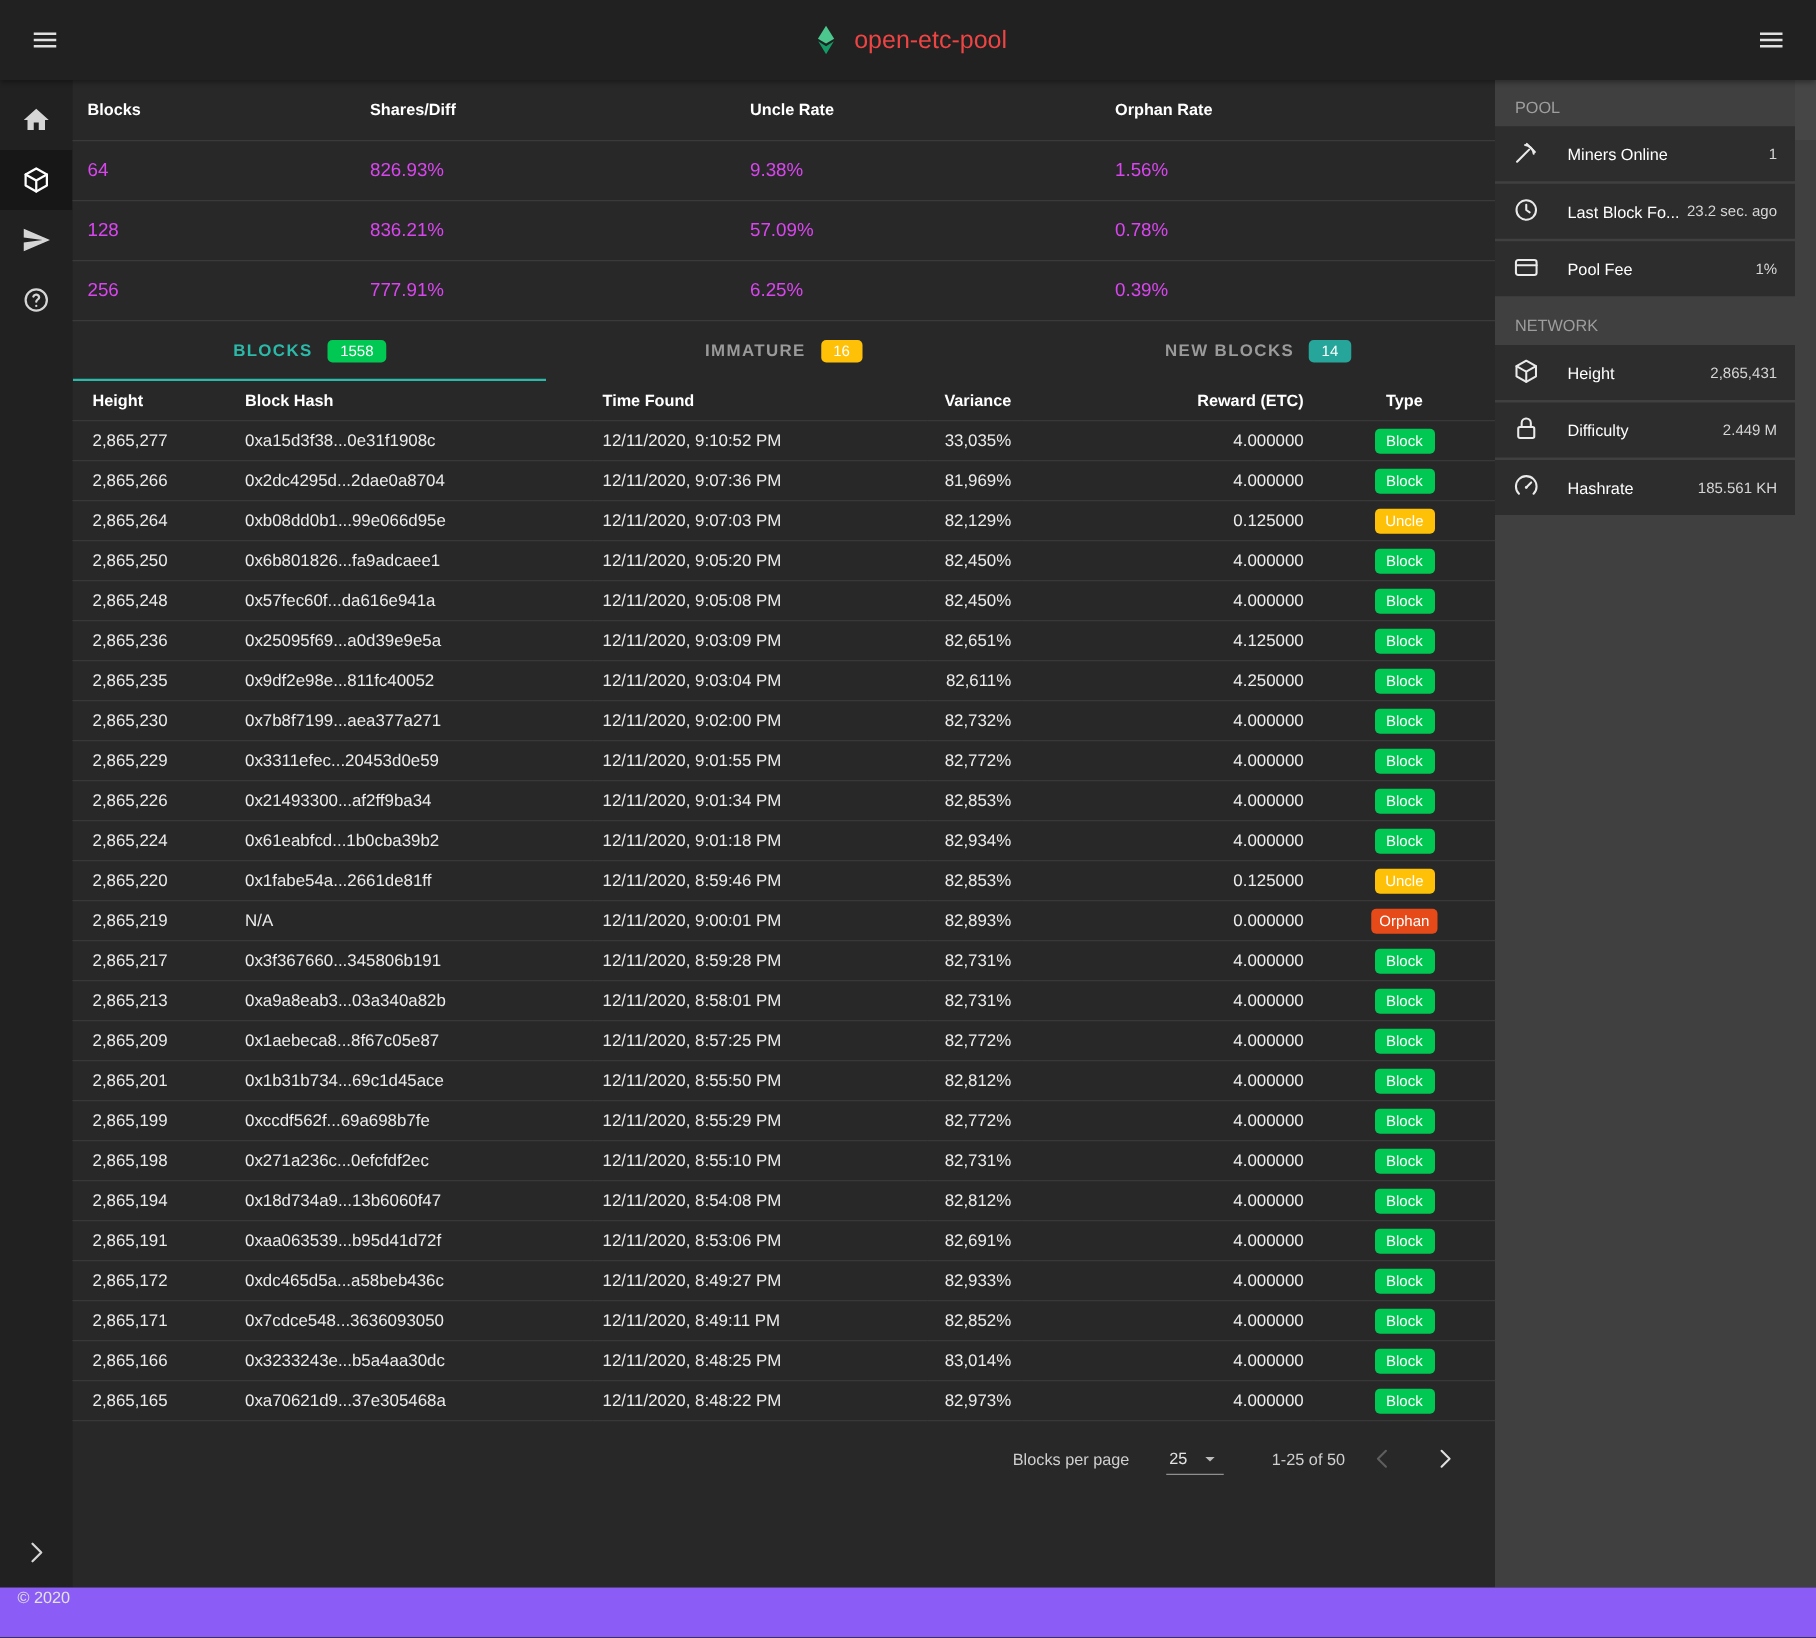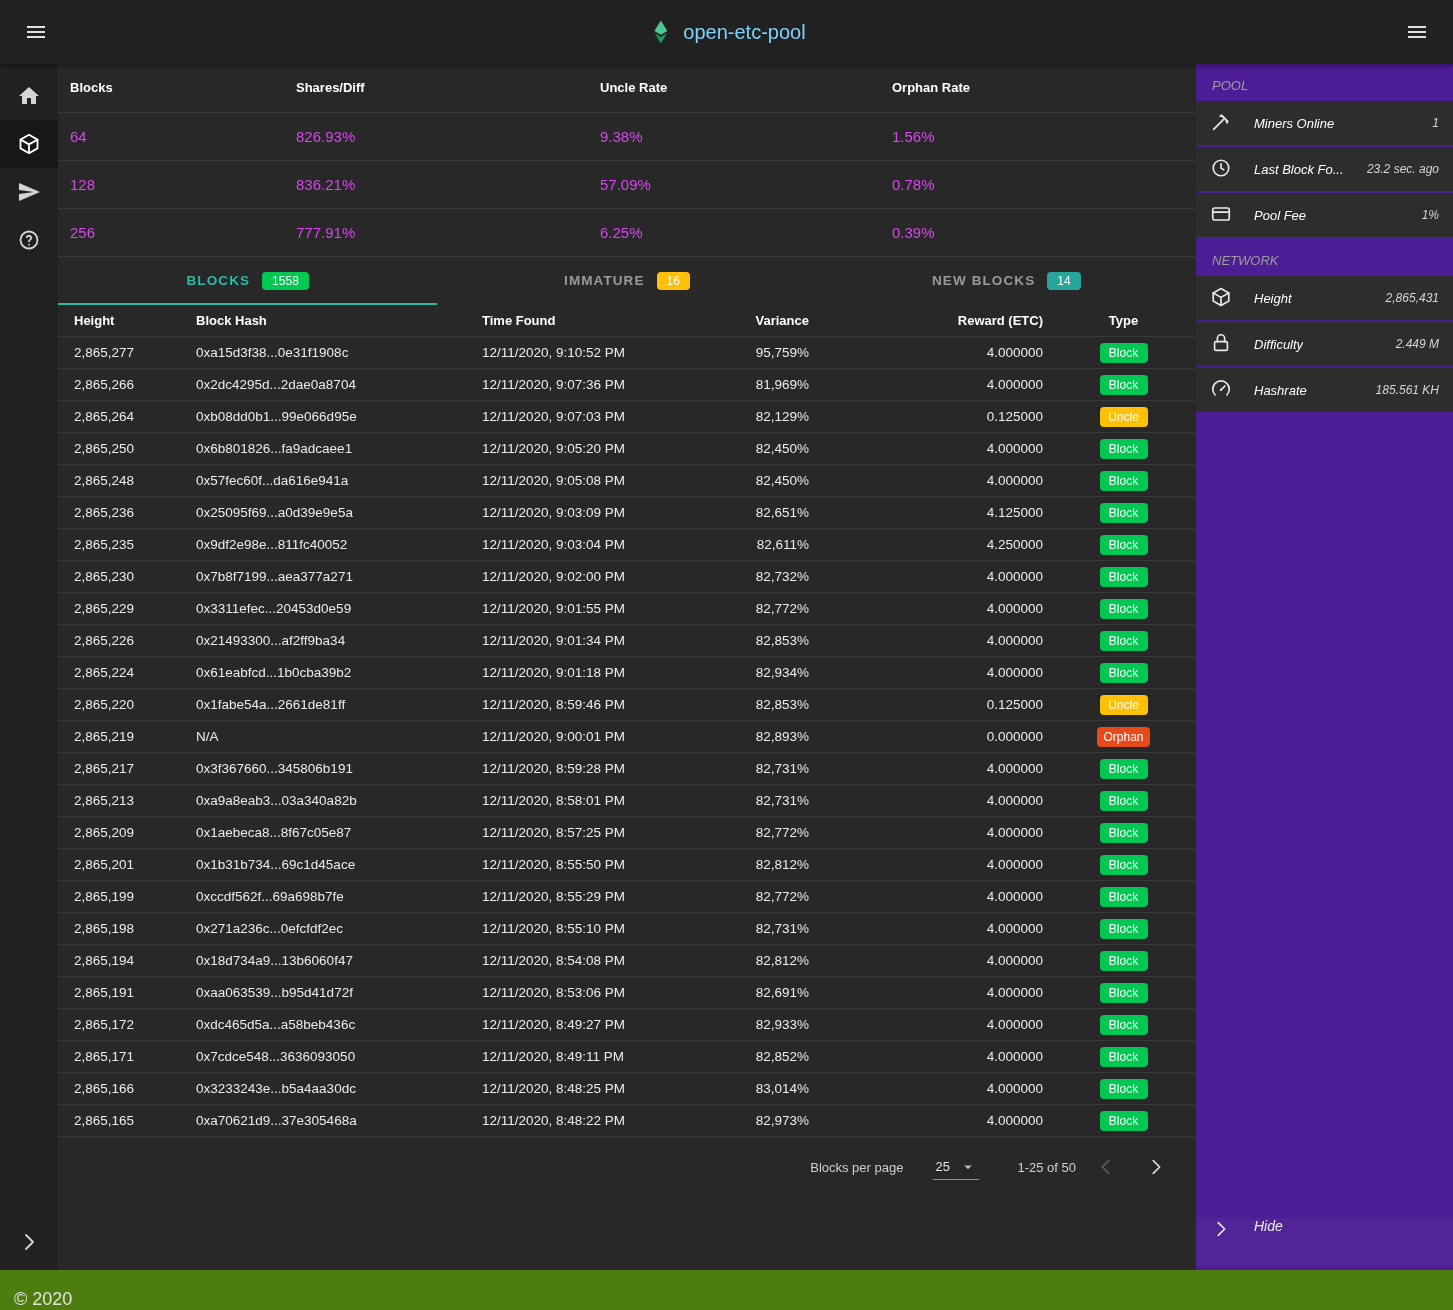--- a/index.html
+++ b/index.html
@@ -18,21 +18,21 @@
   
   .topbar {
     height:64px; flex:0 0 64px; background:#212121; position:relative;
     display:flex; align-items:center; justify-content:space-between;
     padding:0 16px; box-shadow:0 2px 4px rgba(0,0,0,.35); z-index:5;
   }
   .icon-btn { width:40px; height:40px; display:flex; align-items:center; justify-content:center; color:#e0e0e0; border-radius:50%; }
   .icon-btn svg { width:24px; height:24px; }
   .title-wrap { position:absolute; left:50%; top:0; height:100%; transform:translateX(-50%); display:flex; align-items:center; gap:10px; }
   .logo svg { width:26px; height:26px; }
-  .app-title { font-size:20px; color:#7dd3fc; }
+  .app-title { font-size:20px; color:#ef4444; }
 
   .body-row { flex:1; display:flex; min-height:0; }
 
   
   .rail { width:58px; flex:0 0 58px; background:#212121; display:flex; flex-direction:column; padding-top:8px; }
   .rail-item { width:58px; height:48px; display:flex; align-items:center; justify-content:center; color:#d5d5d5; }
   .rail-item.active { background:#171717; color:#ffffff; }
   .rail-item svg { width:24px; height:24px; }
   .rail-spacer { flex:1; }
   .rail-item.collapse { margin-bottom:4px; }
@@ -66,33 +66,33 @@
   .pagination { height:60px; flex:0 0 60px; display:flex; align-items:center; justify-content:flex-end; padding-right:20px; color:#cfcfcf; font-size:13px; }
   .pg-label { margin-right:30px; }
   .pg-select { display:inline-flex; align-items:center; justify-content:space-between; width:46px; border-bottom:1px solid #8f8f8f; padding:3px 2px; margin-right:38px; cursor:pointer; color:#e4e4e4; }
   .pg-select svg { width:18px; height:18px; color:#bdbdbd; }
   .pg-range { }
   .pg-btn { width:40px; height:40px; display:flex; align-items:center; justify-content:center; color:#e0e0e0; margin-left:10px; border-radius:50%; }
   .pg-btn svg { width:22px; height:22px; }
   .pg-btn.disabled { color:#5e5e5e; cursor:default; }
 
   
-  .right-panel { width:257px; flex:0 0 257px; background:#4c1d95; display:flex; flex-direction:column;font-style:italic; }
+  .right-panel { width:257px; flex:0 0 257px; background:#404040; display:flex; flex-direction:row; }
   .panel-title { padding:14px 16px 8px; font-size:13px; color:#9e9e9e; }
   .panel-item { height:44px; background:#2d2d2d; margin-bottom:2px; display:flex; align-items:center; padding:0 14px; }
   .p-icon { width:24px; height:24px; color:#eaeaea; flex:0 0 24px; }
   .p-icon svg { width:22px; height:22px; }
   .p-label { margin-left:20px; font-size:13px; font-weight:500; color:#ffffff; white-space:nowrap; overflow:hidden; text-overflow:ellipsis; }
   .p-value { margin-left:auto; font-size:12px; color:#d6d6d6; white-space:nowrap; padding-left:6px; }
   .panel-spacer { flex:1; }
   .hide-row { height:48px; margin-bottom:4px; display:flex; padding:0 14px; gap:20px; cursor:pointer; background:rgba(255,255,255,0.03); }
   .hide-label { font-size:14px; color:#f0f0f0; }
 
   
-  .footer { height:40px; flex:0 0 40px; background:#4d7c0f; display:flex; align-items:flex-end; padding:0 14px; font-size:18px; color:#e3e3e3; }
+  .footer { height:40px; flex:0 0 40px; background:#8b5cf6; display:flex; align-items:flex-start; padding:0 14px; font-size:13px; color:#e3e3e3; }
 </style>
 </head>
 <body>
 
 <div class="app">
 
   <header class="topbar">
     <button class="icon-btn">
         <svg viewBox="0 0 24 24" fill="currentColor">
           <path d="M3 6h18v2H3zm0 5h18v2H3zm0 5h18v2H3z"></path>
@@ -229,21 +229,21 @@
               <th class="c-var">Variance</th>
               <th class="c-reward">Reward (ETC)</th>
               <th class="c-type">Type</th>
             </tr>
           </thead>
         <tbody id="blocks-body">
             <tr>
               <td class="c-height">2,865,277</td>
               <td class="c-hash">0xa15d3f38...0e31f1908c</td>
               <td class="c-time">12/11/2020, 9:10:52 PM</td>
-              <td class="c-var">95,759%</td>
+              <td class="c-var">33,035%</td>
               <td class="c-reward">4.000000</td>
               <td class="c-type"><span class="type-badge" style="background: rgb(0, 200, 83);">Block</span></td>
             </tr>
             <tr>
               <td class="c-height">2,865,266</td>
               <td class="c-hash">0x2dc4295d...2dae0a8704</td>
               <td class="c-time">12/11/2020, 9:07:36 PM</td>
               <td class="c-var">81,969%</td>
               <td class="c-reward">4.000000</td>
               <td class="c-type"><span class="type-badge" style="background: rgb(0, 200, 83);">Block</span></td>

